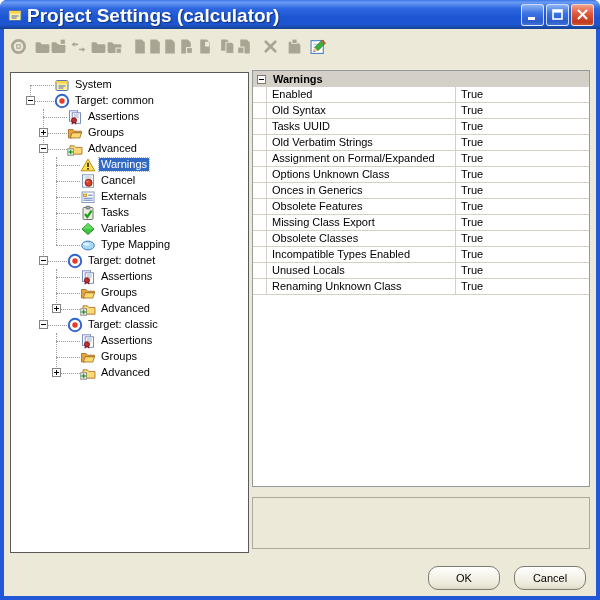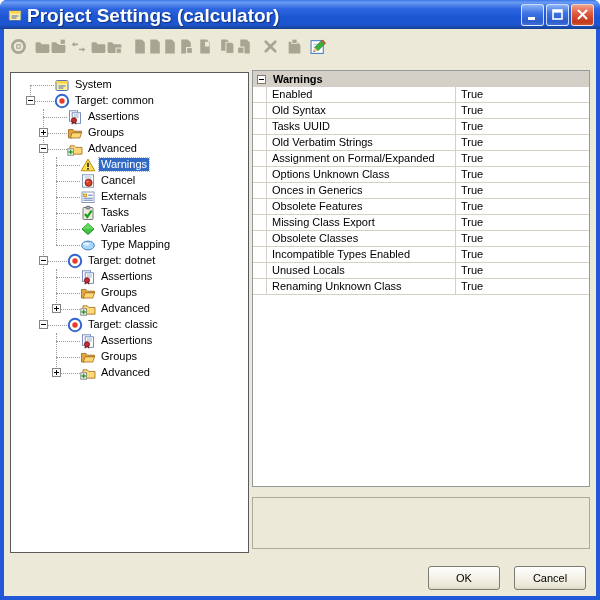--- a/index.html
+++ b/index.html
@@ -41,21 +41,21 @@
   #pg-collapse::before{content:'';position:absolute;left:1px;top:3px;width:5px;height:1px;background:#000;}
   .pg-row{display:flex;height:15px;border-bottom:1px solid #D4D0C8;font-size:11px;line-height:15px;color:#000;}
   .pg-indent{width:13px;border-right:1px solid #D4D0C8;flex:0 0 auto;}
   .pg-name{width:183px;border-right:1px solid #D4D0C8;padding-left:5px;flex:0 0 auto;
     overflow:hidden;white-space:nowrap;}
   .pg-value{flex:1;padding-left:5px;overflow:hidden;white-space:nowrap;}
   
   #description-panel{position:absolute;left:248px;top:468px;width:338px;height:52px;
     background:#ECE9D8;border:1px solid #ABA99C;box-sizing:border-box;}
   
-  .xp-btn{position:absolute;width:70px;height:22px;border:1px solid #7B7B6E;border-radius:3px;
+  .xp-btn{position:absolute;width:70px;height:22px;border:1px solid #7B7B6E;border-radius:10px;
     background:linear-gradient(180deg,#FFFFFF 0%,#F5F3E9 45%,#EAE7D8 85%,#DCD8C4 100%);
     font-size:11px;font-family:"Liberation Sans","DejaVu Sans",sans-serif;color:#000;
     display:flex;align-items:center;justify-content:center;box-shadow:inset 0 1px 0 #fff;}
   #ok-button{left:424px;top:537px;}
   #cancel-button{left:510px;top:537px;}
 </style>
 </head>
 <body>
 
 <div id="window">

